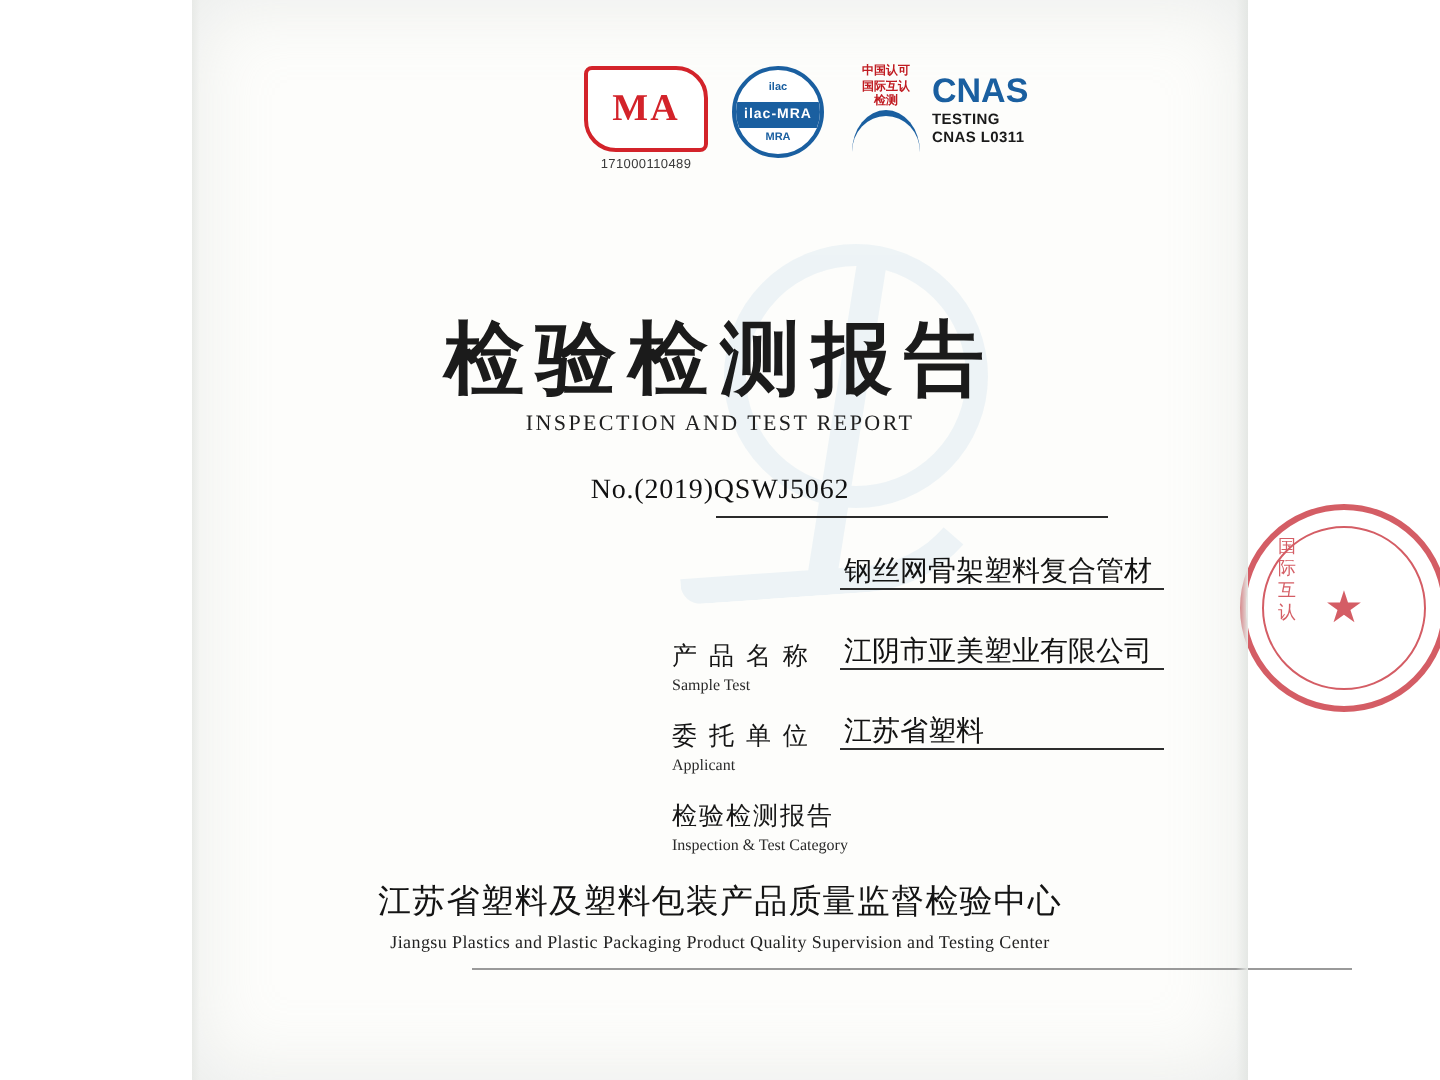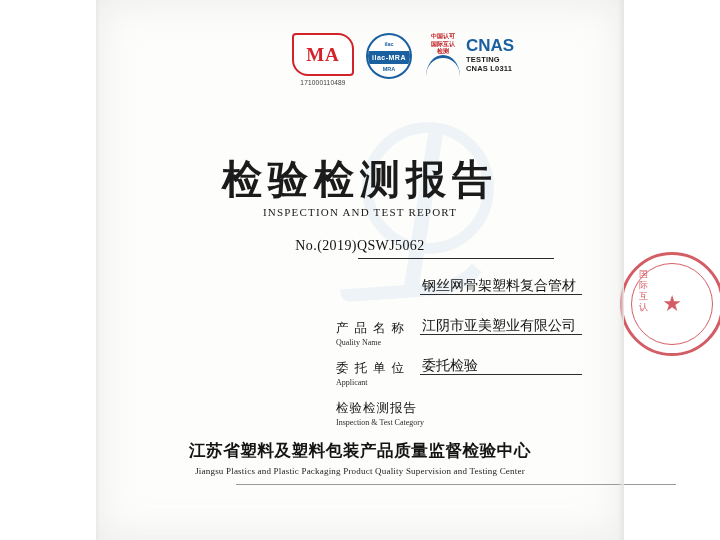--- a/index.html
+++ b/index.html
@@ -284,21 +284,21 @@
     background: #2d2d2d;
   }
   
   .foot-cn {
     position: absolute;
     left: 0; right: 0;
     top: 440px;
     text-align: center;
     font-family: "DejaVu Sans", "Liberation Sans", sans-serif;
     font-size: 16.5px;
-    font-weight: bold;
+    font-weight: normal;
     letter-spacing: 0.6px;
     color: #141414;
   }
   .foot-en {
     position: absolute;
     left: 0; right: 0;
     top: 466px;
     text-align: center;
     font-family: "Liberation Serif", serif;
     font-size: 9px;
@@ -402,41 +402,41 @@
     <div class="title-cn">检验检测报告</div>
     <div class="title-en">INSPECTION AND TEST REPORT</div>
     <div class="report-no">No.(2019)QSWJ5062</div>
     <div class="report-no-rule"></div>
 
     <div class="fields">
 
       <div class="field-row">
         <div class="field-labels">
           <div class="lab-cn">产 品 名 称</div>
-          <div class="lab-en">Quality Name</div>
+          <div class="lab-en">Sample Test</div>
         </div>
         <div class="field-value">钢丝网骨架塑料复合管材</div>
         <div class="field-rule"></div>
       </div>
 
       <div class="field-row">
         <div class="field-labels">
           <div class="lab-cn">委 托 单 位</div>
           <div class="lab-en">Applicant</div>
         </div>
         <div class="field-value">江阴市亚美塑业有限公司</div>
         <div class="field-rule"></div>
       </div>
 
       <div class="field-row">
         <div class="field-labels">
           <div class="lab-cn">检验检测报告</div>
           <div class="lab-en">Inspection &amp; Test Category</div>
         </div>
-        <div class="field-value">委托检验</div>
+        <div class="field-value">江苏省塑料</div>
         <div class="field-rule"></div>
       </div>
 
     </div>
 
     <div class="seal">
       <div class="seal-inner"></div>
       <div class="seal-text">国际互认</div>
       <div class="seal-star">★</div>
     </div>

